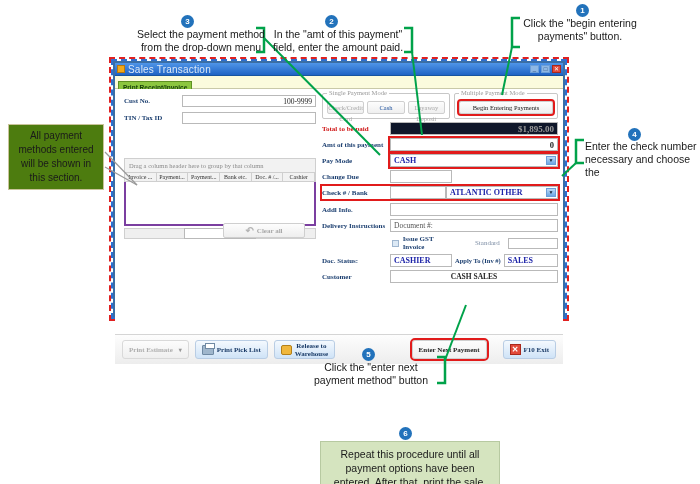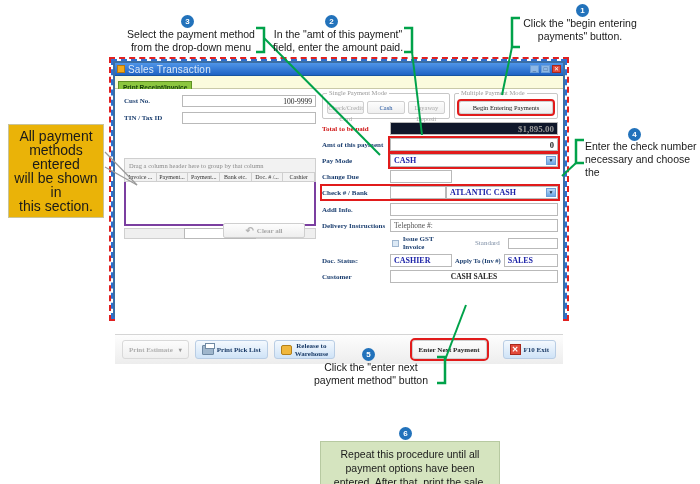--- a/index.html
+++ b/index.html
@@ -20,22 +20,22 @@
     white-space:pre-line;
   }
   .badge {
     position:absolute; z-index:46;
     width:13px; height:13px; border-radius:50%;
     background:#2272bb; color:#fff; font-size:8px; line-height:13px;
     text-align:center; font-weight:bold;
   }
   .note-yellow {
     position:absolute; z-index:45;
-    background:#eab308; border:1px solid #c9c49a;
-    font-size:14px; line-height:14px; color:#1a1a1a; text-align:center;
+    background:#4d7c0f; border:1px solid #c9c49a;
+    font-size:10px; line-height:14px; color:#1a1a1a; text-align:center;
     padding:4px 5px; white-space:pre-line;
   }
   .note-green {
     position:absolute; z-index:45;
     background:#d5e4bf; border:1px solid #b7c9a1;
     font-size:10.5px; line-height:14px; color:#1a1a1a; text-align:center;
     padding:5px 6px; white-space:pre-line;
   }
 
   
@@ -278,33 +278,33 @@
 
       <div class="rrow">
         <span class="rlabel">Change Due</span>
         <span class="rbox short"></span>
       </div>
 
       <div class="rrow redbox" style="margin-bottom:4px;">
         <span class="rlabel" style="background:#fff;">Check # / Bank</span>
         <span class="rbox" style="flex:0 0 56px;"></span>
         <span class="rbox bluebold combo">
-          <span>ATLANTIC CASH</span>
+          <span>ATLANTIC OTHER</span>
           <span class="arrow">▼</span>
         </span>
       </div>
 
       <div class="rrow">
         <span class="rlabel">Addl Info.</span>
         <span class="rbox"></span>
       </div>
 
       <div class="rrow">
         <span class="rlabel">Delivery Instructions</span>
-        <span class="rbox" style="color:#555;">Telephone #:</span>
+        <span class="rbox" style="color:#555;">Document #:</span>
       </div>
 
       <div class="chk-row">
         <span class="chkbox"></span>
         <span class="chk-label">Issue GST Invoice</span>
         <span class="std-label">Standard</span>
         <span class="std-box"></span>
       </div>
 
       <div class="rrow">
@@ -374,21 +374,21 @@
 payments" button.</div>
 </div>
 
 <div class="badge" style="left:325px; top:15px;">2</div>
 <div class="callout" style="left:272px; top:28px; width:132px;">
   <div class="ctext">In the "amt of this payment"
 field, enter the amount paid.</div>
 </div>
 
 <div class="badge" style="left:181px; top:15px;">3</div>
-<div class="callout" style="left:122px; top:28px; width:138px;">
+<div class="callout" style="left:132px; top:28px; width:138px;">
   <div class="ctext">Select the payment method
 from the drop-down menu</div>
 </div>
 
 <div class="badge" style="left:628px; top:128px;">4</div>
 <div class="callout" style="left:585px; top:140px; width:120px; text-align:left;">
   <div class="ctext" style="text-align:left;">Enter the check number if
 necessary and choose the</div>
 </div>
 

